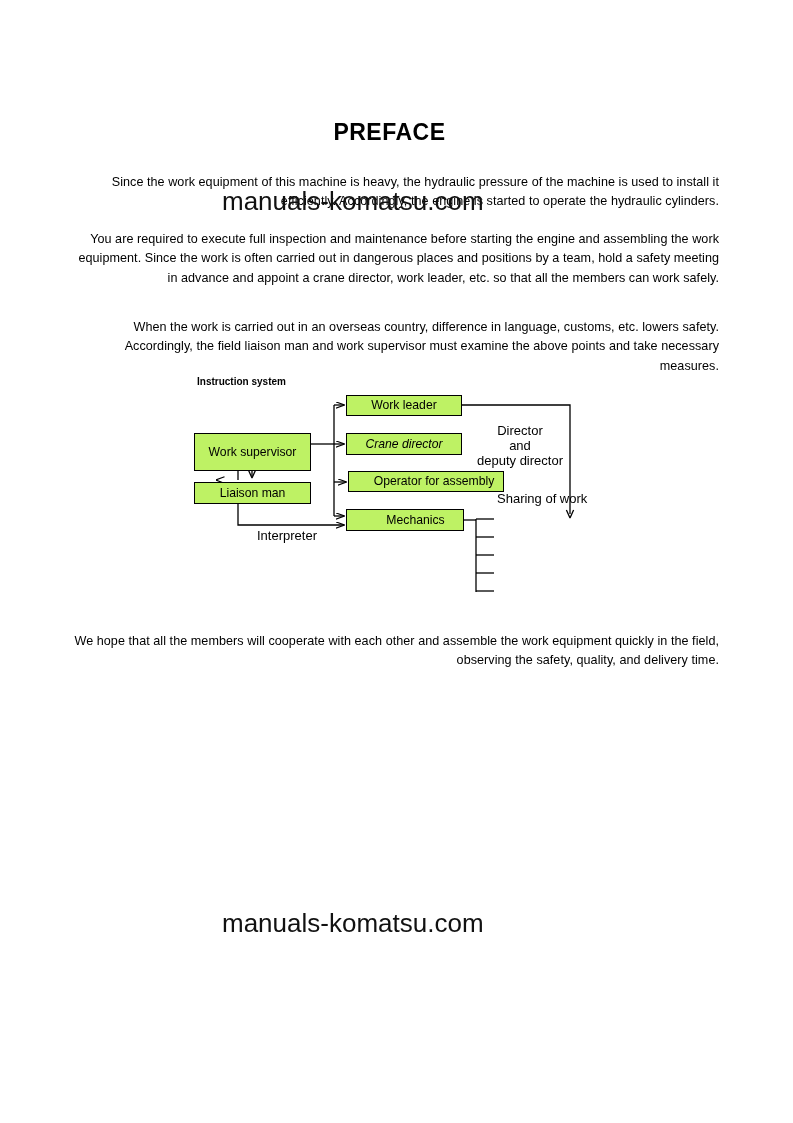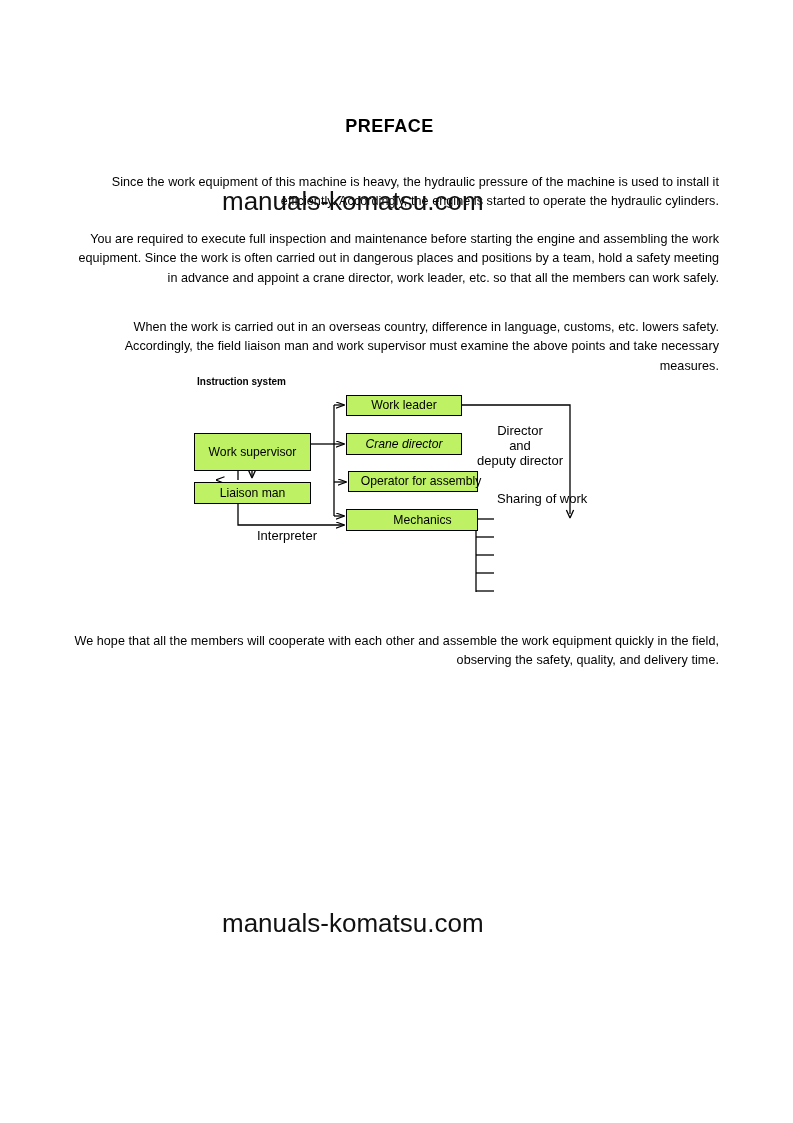--- a/index.html
+++ b/index.html
@@ -17,21 +17,21 @@
     color: #000000;
   }
 
   
   .doc-title {
     position: absolute;
     left: 0;
     top: 104px;
     width: 779px;
     text-align: center;
-    font-size: 18px;
+    font-size: 23px;
     font-weight: bold;
     letter-spacing: 0.5px;
   }
 
   
   .para {
     position: absolute;
     left: 74px;
     width: 645px;
     font-size: 12.6px;
@@ -165,25 +165,25 @@
   </div>
 
   <div class="node" style="left:346px; top:395px; width:116px; height:21px;">
     <span>Work leader</span>
   </div>
 
   <div class="node" style="left:346px; top:433px; width:116px; height:22px;font-style:italic;">
     <span>Crane director</span>
   </div>
 
-  <div class="node" style="left:348px; top:471px; width:130px; height:21px;padding-left:16px;">
+  <div class="node" style="left:348px; top:471px; width:156px; height:21px;padding-left:16px;">
     <span>Operator for assembly</span>
   </div>
 
-  <div class="node" style="left:346px; top:509px; width:132px; height:22px;padding-left:21px;">
+  <div class="node" style="left:346px; top:509px; width:118px; height:22px;padding-left:21px;">
     <span>Mechanics</span>
   </div>
 
   <div class="freelabel" style="left:257px; top:528px;">
     <span>Interpreter</span>
   </div>
 
   <div class="freelabel" style="left:464px; top:423px; width:112px;">
     <div>Director</div>
     <div>and</div>

